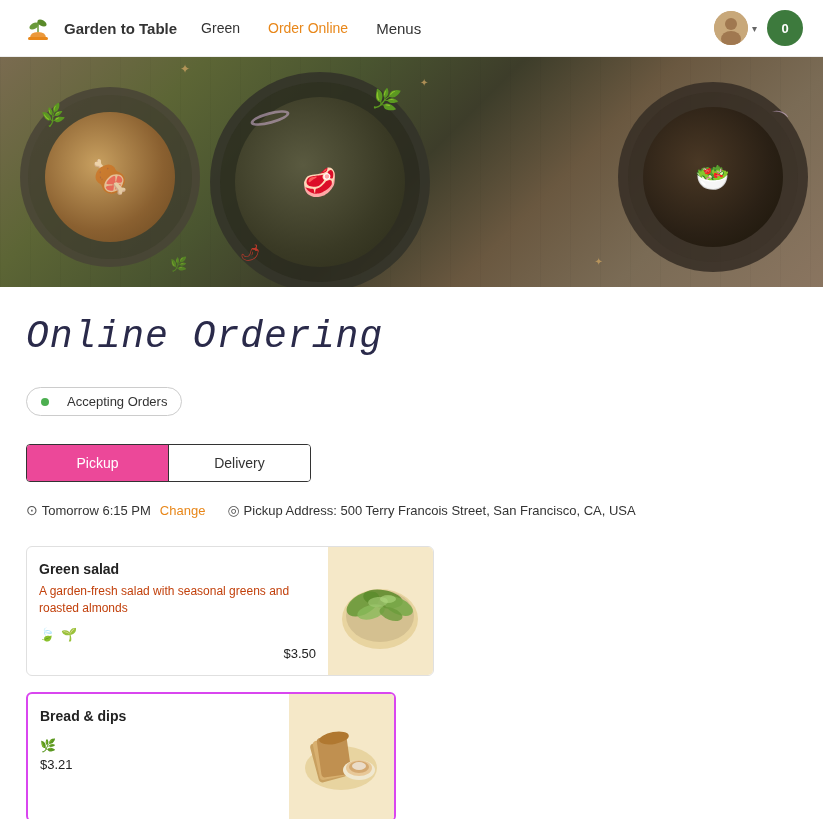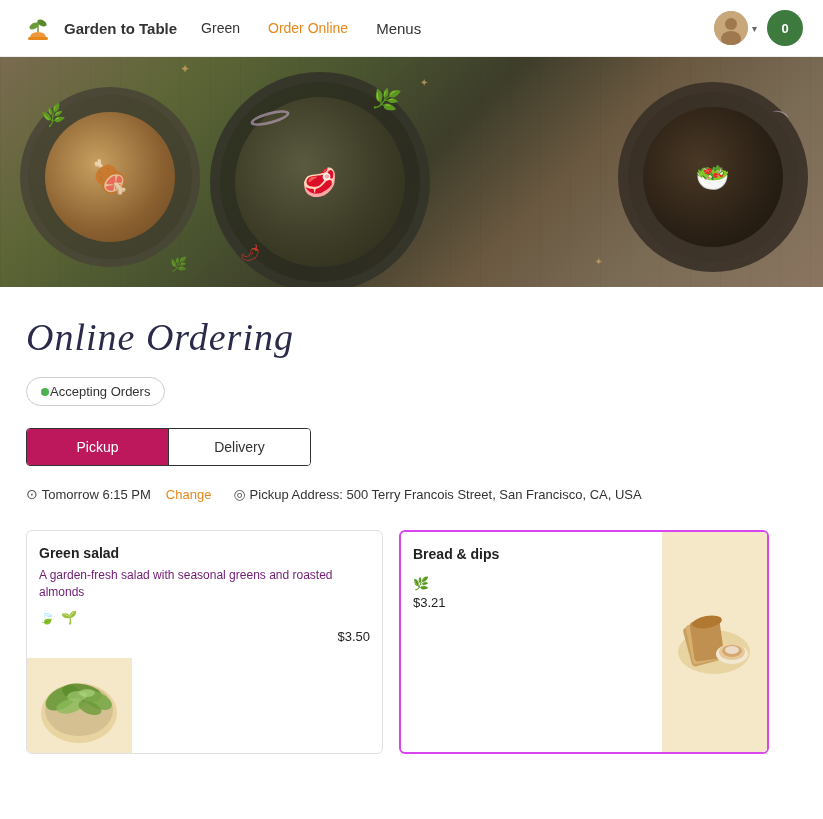--- a/index.html
+++ b/index.html
@@ -79,56 +79,56 @@
 
   <div style="position:absolute;top:5px;left:180px;color:#c8a060;font-size:12px;opacity:0.8;">✦</div>
   <div style="position:absolute;top:20px;left:420px;color:#c8a060;font-size:10px;opacity:0.8;">✦</div>
   <div style="position:absolute;bottom:15px;left:170px;color:#5a8a3a;font-size:14px;opacity:0.7;">🌿</div>
   <div style="position:absolute;bottom:20px;right:220px;color:#c8a060;font-size:10px;opacity:0.8;">✦</div>
 </div>
 
 <div style="padding:28px 26px 20px 26px;">
 
   
-  <h1 style="font-family:Liberation Serif, serif;font-size:38px;font-style:italic;color:#2a2a4a;margin-bottom:18px;font-weight:normal;letter-spacing:1px;">Online Ordering</h1>
+  <h1 style="font-family:Liberation Mono, monospace;font-size:38px;font-style:italic;color:#2a2a4a;margin-bottom:29px;font-weight:normal;letter-spacing:1px;">Online Ordering</h1>
 
   
-  <div style="display:inline-flex;align-items:center;gap:1px;border:1px solid #ccc;border-radius:20px;padding:6px 14px;font-size:13px;color:#333;margin-bottom:22px;">
+  <div style="display:inline-flex;align-items:center;gap:18px;border:1px solid #ccc;border-radius:20px;padding:6px 14px;font-size:13px;color:#333;margin-bottom:28px;">
     <span style="width:8px;height:8px;border-radius:50%;background:#4CAF50;display:inline-block;"></span>
     <span>Accepting Orders</span>
   </div>
 
   
   <div style="display:flex;border:1px solid #333;border-radius:4px;overflow:hidden;width:285px;margin-bottom:20px;">
-    <button style="flex:1;padding:10px 0;text-align:center;font-size:14px;cursor:pointer;background:#be185d;color:#fff;border:none;border-right:1px solid #333;font-weight:500;">Pickup</button>
+    <button style="flex:1;padding:10px 0;text-align:center;font-size:14px;cursor:pointer;background:#ec4899;color:#fff;border:none;border-right:1px solid #333;font-weight:500;">Pickup</button>
     <button style="flex:1;padding:10px 0;text-align:center;font-size:14px;cursor:pointer;background:#fff;color:#333;border:none;font-weight:500;">Delivery</button>
   </div>
 
   
   <div style="display:flex;align-items:center;gap:22px;margin-bottom:28px;font-size:13px;color:#333;flex-wrap:wrap;">
     <div style="display:flex;align-items:center;gap:4px;">
       <span style="font-size:14px;color:#555;">⊙</span>
       <span>Tomorrow 6:15 PM</span>
-      <span style="color:#e8871a;cursor:pointer;margin-left:11px;">Change</span>
+      <span style="color:#e8871a;cursor:pointer;margin-left:5px;">Change</span>
     </div>
     <div style="display:flex;align-items:center;gap:4px;">
       <span style="font-size:14px;color:#555;">◎</span>
       <span>Pickup Address: 500 Terry Francois Street, San Francisco, CA, USA</span>
     </div>
   </div>
 
   
 
   
   <div style="display:flex;gap:16px;flex-wrap:wrap;">
 
-    <div style="border:1px solid #e0e0e0;border-radius:6px;width:357px;display:flex;flex-direction:column;overflow:hidden;min-height:130px;cursor:pointer;">
+    <div style="border:1px solid #e0e0e0;border-radius:6px;width:408px;display:flex;overflow:hidden;min-height:130px;cursor:pointer;">
       <div style="flex:1;padding:14px 12px;display:flex;flex-direction:column;">
         <div style="font-size:14px;font-weight:bold;color:#222;margin-bottom:6px;">Green salad</div>
-        <div style="font-size:12px;color:#701a75;flex:1;line-height:1.45;">A garden-fresh salad with seasonal greens and roasted almonds</div>
+        <div style="font-size:12px;color:#c2410c;flex:1;line-height:1.45;">A garden-fresh salad with seasonal greens and roasted almonds</div>
         <div style="display:flex;gap:6px;margin:8px 0 4px 0;color:#999;font-size:13px;">
           <span>🍃</span>
           <span>🌱</span>
         </div>
         <div style="font-size:13px;color:#222;font-weight:500;text-align:right;">$3.50</div>
       </div>
       <div style="width:105px;flex-shrink:0;background:#f5e8c8;display:flex;align-items:center;justify-content:center;position:relative;overflow:hidden;">
 
         <svg width="95" height="95" viewBox="0 0 95 95">
           <ellipse cx="47" cy="55" rx="38" ry="30" fill="#e8d4a0"></ellipse>

